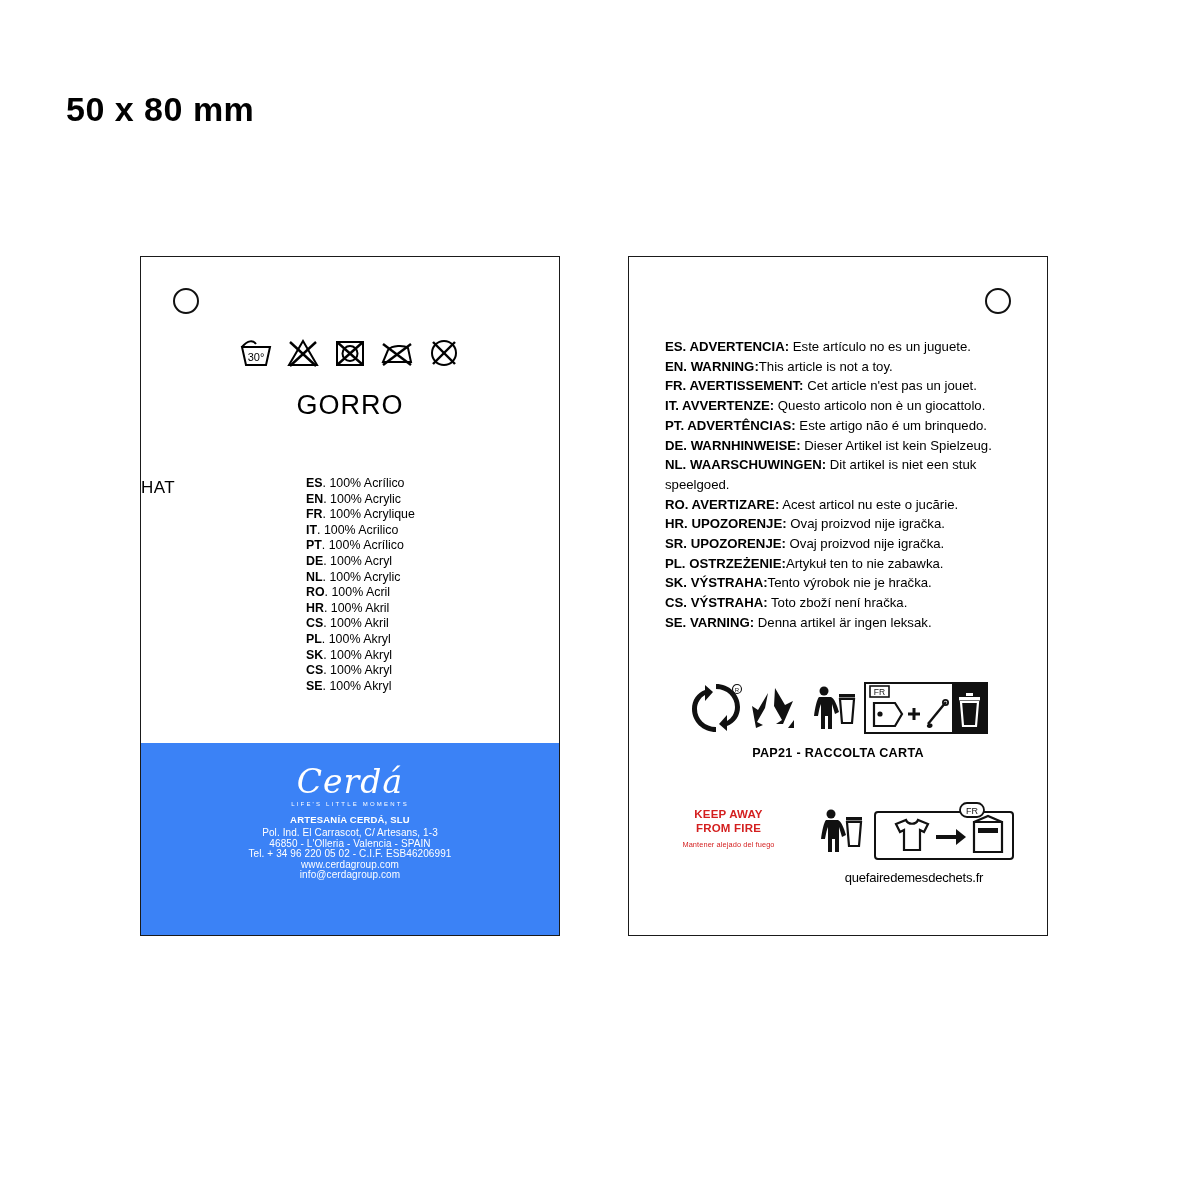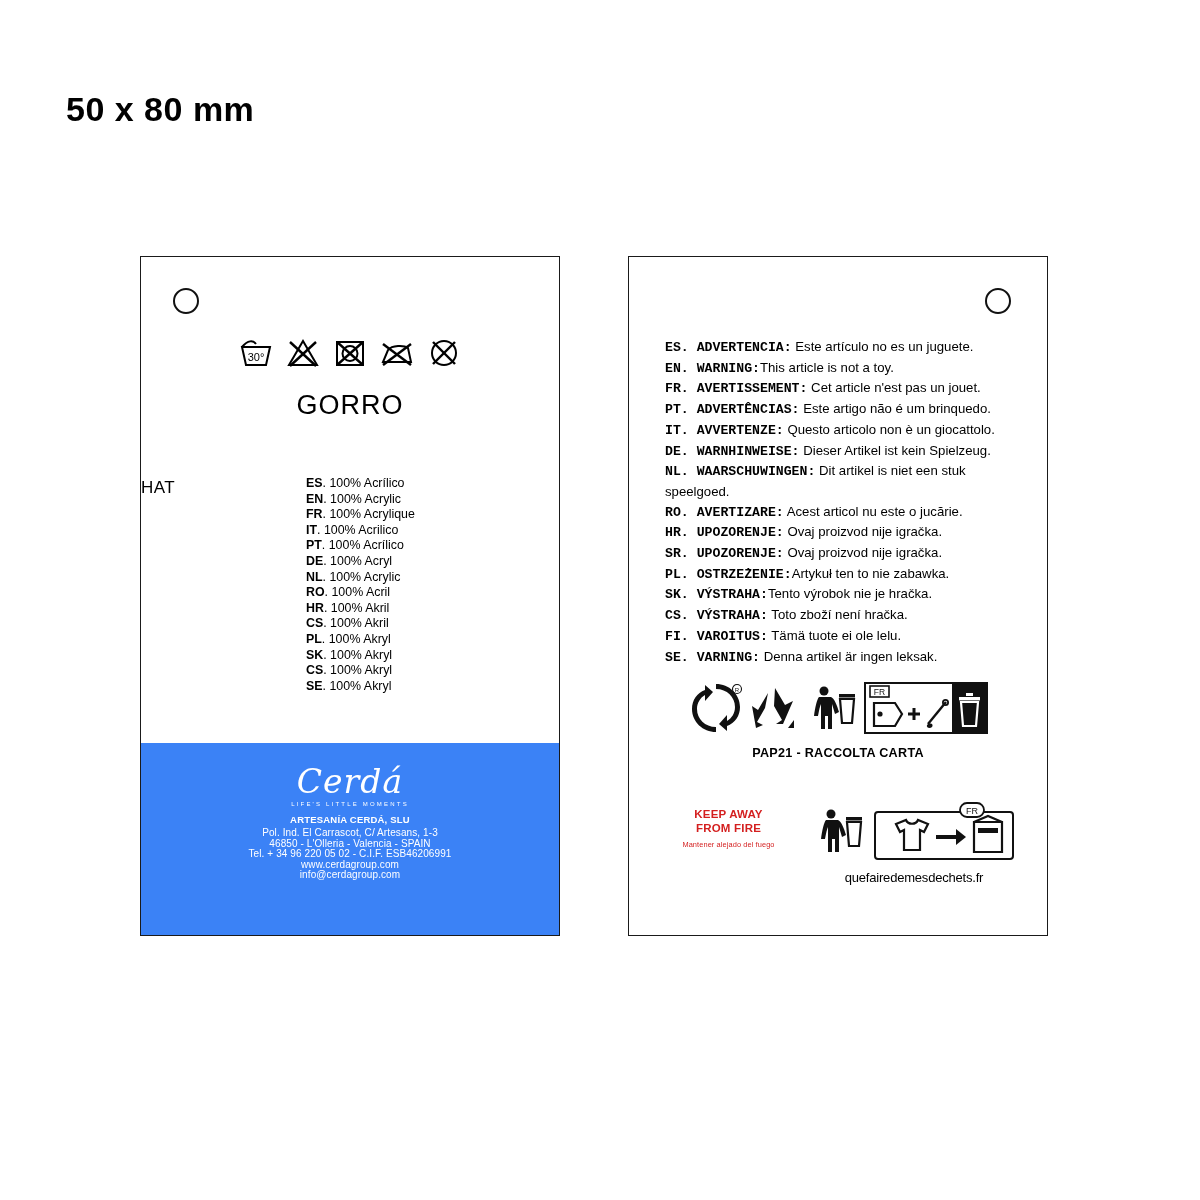--- a/index.html
+++ b/index.html
@@ -136,21 +136,21 @@
   #warnings {
     position: absolute;
     top: 80px;
     left: 36px;
     right: 22px;
   }
   .warn-row {
     font-size: 13.2px;
     line-height: 19.7px;
   }
-  .warn-row .wlang { font-weight: bold; font-family: Liberation Mono, monospace; }
+  .warn-row .wlang { font-weight: bold; }
 
   #recycle-block {
     position: absolute;
     top: 425px;
     left: 0;
     width: 100%;
   }
   #recycle-icons {
     display: flex;
     justify-content: center;
@@ -281,31 +281,30 @@
 </div>
 
 <div class="tag" id="tag-back">
 
   <div class="punch-hole" id="back-hole"></div>
 
   <div id="warnings">
     <div class="warn-row"><span class="wlang">ES. ADVERTENCIA:</span><span> Este artículo no es un juguete.</span></div>
     <div class="warn-row"><span class="wlang">EN. WARNING:</span><span>This article is not a toy.</span></div>
     <div class="warn-row"><span class="wlang">FR. AVERTISSEMENT:</span><span> Cet article n'est pas un jouet.</span></div>
+    <div class="warn-row"><span class="wlang">IT. AVVERTENZE:</span><span> Questo articolo non è un giocattolo.</span></div>
     <div class="warn-row"><span class="wlang">PT. ADVERTÊNCIAS:</span><span> Este artigo não é um brinquedo.</span></div>
-    <div class="warn-row"><span class="wlang">IT. AVVERTENZE:</span><span> Questo articolo non è un giocattolo.</span></div>
     <div class="warn-row"><span class="wlang">DE. WARNHINWEISE:</span><span> Dieser Artikel ist kein Spielzeug.</span></div>
     <div class="warn-row"><span class="wlang">NL. WAARSCHUWINGEN:</span><span> Dit artikel is niet een stuk speelgoed.</span></div>
     <div class="warn-row"><span class="wlang">RO. AVERTIZARE:</span><span> Acest articol nu este o jucărie.</span></div>
     <div class="warn-row"><span class="wlang">HR. UPOZORENJE:</span><span> Ovaj proizvod nije igračka.</span></div>
     <div class="warn-row"><span class="wlang">SR. UPOZORENJE:</span><span> Ovaj proizvod nije igračka.</span></div>
     <div class="warn-row"><span class="wlang">PL. OSTRZEŻENIE:</span><span>Artykuł ten to nie zabawka.</span></div>
     <div class="warn-row"><span class="wlang">SK. VÝSTRAHA:</span><span>Tento výrobok nie je hračka.</span></div>
     <div class="warn-row"><span class="wlang">CS. VÝSTRAHA:</span><span> Toto zboží není hračka.</span></div>
-    <div class="warn-row"><span class="wlang">FI. VAROITUS:</span><span> Tämä tuote ei ole lelu.</span></div>
     <div class="warn-row"><span class="wlang">SE. VARNING:</span><span> Denna artikel är ingen leksak.</span></div>
   </div>
 
   <div id="recycle-block">
     <div id="recycle-icons">
 
       <div>
         <svg viewBox="0 0 54 50" width="54" height="50">
           <path d="M27 6 C38 6, 46 14, 46 24 C46 30, 43 35, 38 38 L38 32 L30 41 L38 48 L38 43 C46 40, 51 33, 51 24 C51 11, 40 1, 27 1 Z" fill="#111"></path>
           <path d="M27 44 C16 44, 8 36, 8 26 C8 20, 11 15, 16 12 L16 18 L24 9 L16 2 L16 7 C8 10, 3 17, 3 26 C3 39, 14 49, 27 49 Z" fill="#111"></path>

